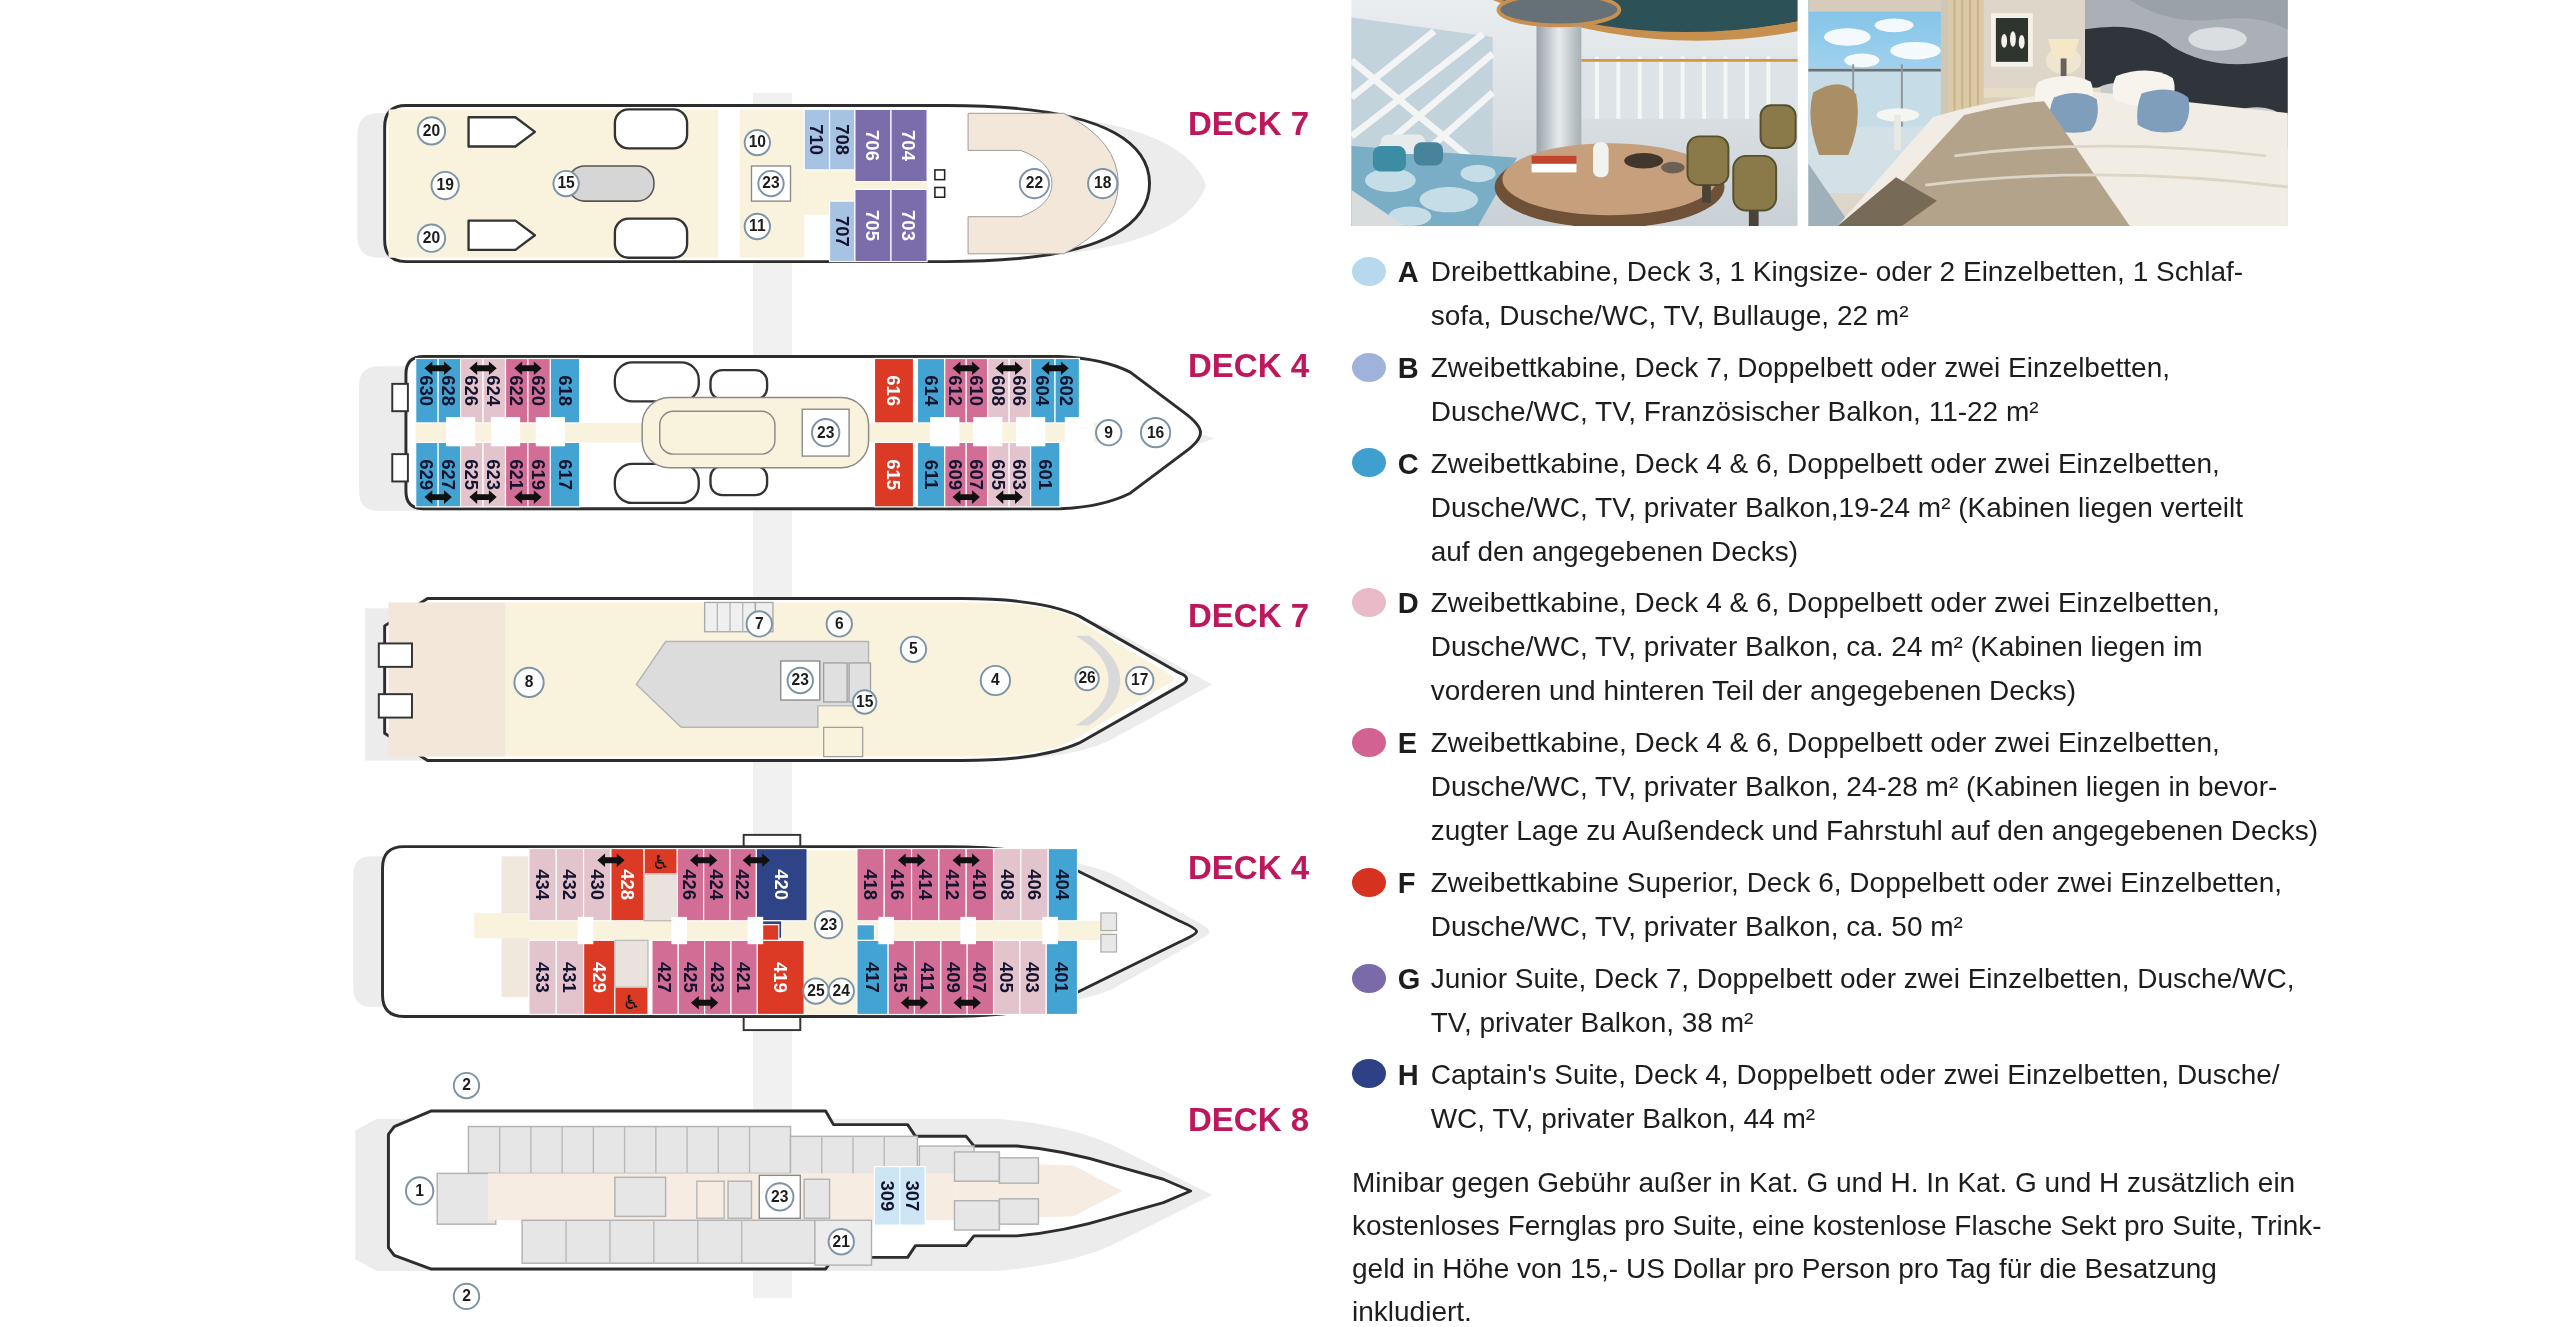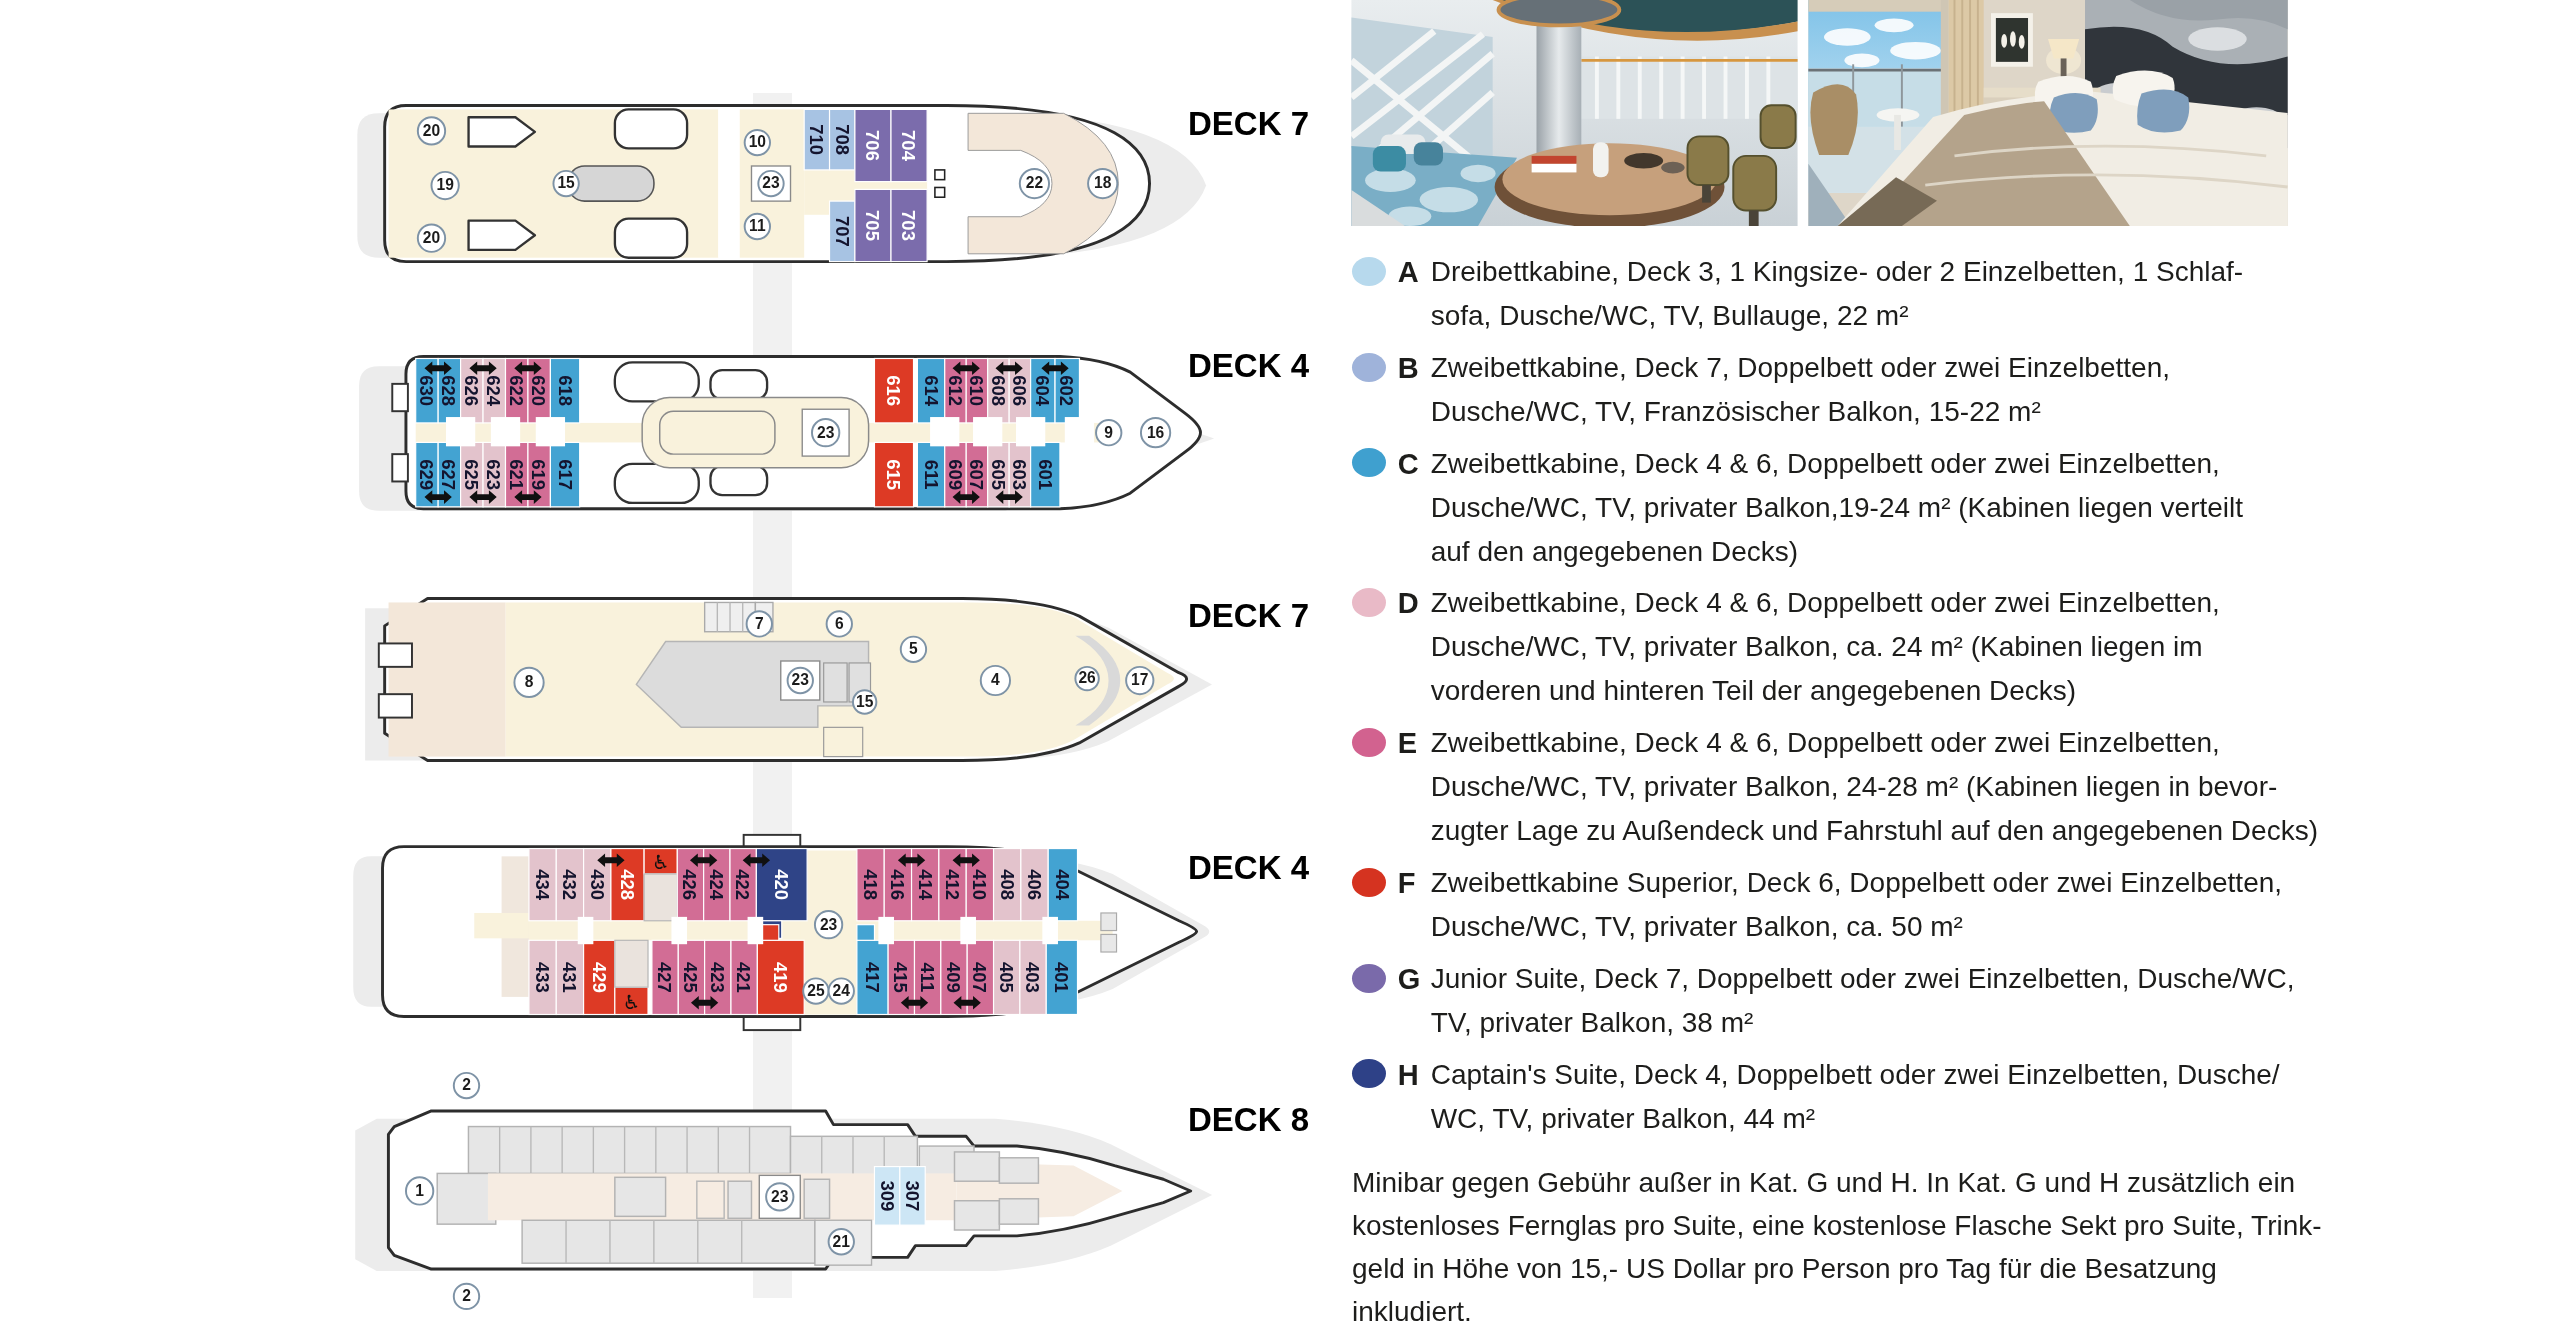--- a/index.html
+++ b/index.html
@@ -1,20 +1,20 @@
 <!DOCTYPE html>
 <html><head>
 <meta charset="utf-8">
 <style>
   html,body{margin:0;padding:0;}
   body{width:2576px;height:1327px;background:#fff;font-family:"Liberation Sans",sans-serif;color:#1d1d1b;overflow:hidden;}
   #canvas{position:relative;width:2576px;height:1327px;background:#fff;}
   .shaftband{position:absolute;left:753px;top:93px;width:39px;height:1205px;background:#f1f1f1;}
   .deck-svg{position:absolute;left:322px;}
-  .deck-label{position:absolute;left:1188px;font-size:33px;font-weight:bold;color:#000000;letter-spacing:0;}
+  .deck-label{position:absolute;left:1188px;font-size:33px;font-weight:bold;color:#be185d;letter-spacing:0;}
   
   .shadow{fill:#ececec;}
   .hull{fill:#ffffff;stroke:#2d2d2d;stroke-width:3;stroke-linejoin:round;}
   .cream{fill:#f9f2dc;}
   .cream2{fill:#f3e7d9;}
   .grayroom{fill:#e6e6e6;stroke:#b3b3b3;stroke-width:1.5;}
   .boat{fill:#ffffff;stroke:#333;stroke-width:2.4;stroke-linejoin:round;}
   .cab{stroke:#ffffff;stroke-width:1.2;}
   .catA{fill:#cde6f5;}.catB{fill:#a7c3e3;}.catC{fill:#43a3d2;}.catD{fill:#e3c3cc;}
   .catE{fill:#d26d95;}.catF{fill:#dd3a25;}.catG{fill:#7b6cac;}.catH{fill:#2f4487;}
@@ -728,21 +728,21 @@
   <div class="lrow">
     <span class="ldot" style="background: rgb(183, 217, 237);"></span>
     <span class="lletter">A</span>
     <span class="ltext">Dreibettkabine, Deck 3, 1 Kingsize- oder 2 Einzelbetten, 1 Schlaf-
 sofa, Dusche/WC, TV, Bullauge, 22 m²</span>
   </div>
   <div class="lrow">
     <span class="ldot" style="background: rgb(159, 179, 218);"></span>
     <span class="lletter">B</span>
     <span class="ltext">Zweibettkabine, Deck 7, Doppelbett oder zwei Einzelbetten,
-Dusche/WC, TV, Französischer Balkon, 15-22 m²</span>
+Dusche/WC, TV, Französischer Balkon, 11-22 m²</span>
   </div>
   <div class="lrow">
     <span class="ldot" style="background: rgb(63, 160, 207);"></span>
     <span class="lletter">C</span>
     <span class="ltext">Zweibettkabine, Deck 4 &amp; 6, Doppelbett oder zwei Einzelbetten,
 Dusche/WC, TV, privater Balkon,19-24 m² (Kabinen liegen verteilt
 auf den angegebenen Decks)</span>
   </div>
   <div class="lrow">
     <span class="ldot" style="background: rgb(233, 186, 199);"></span>

